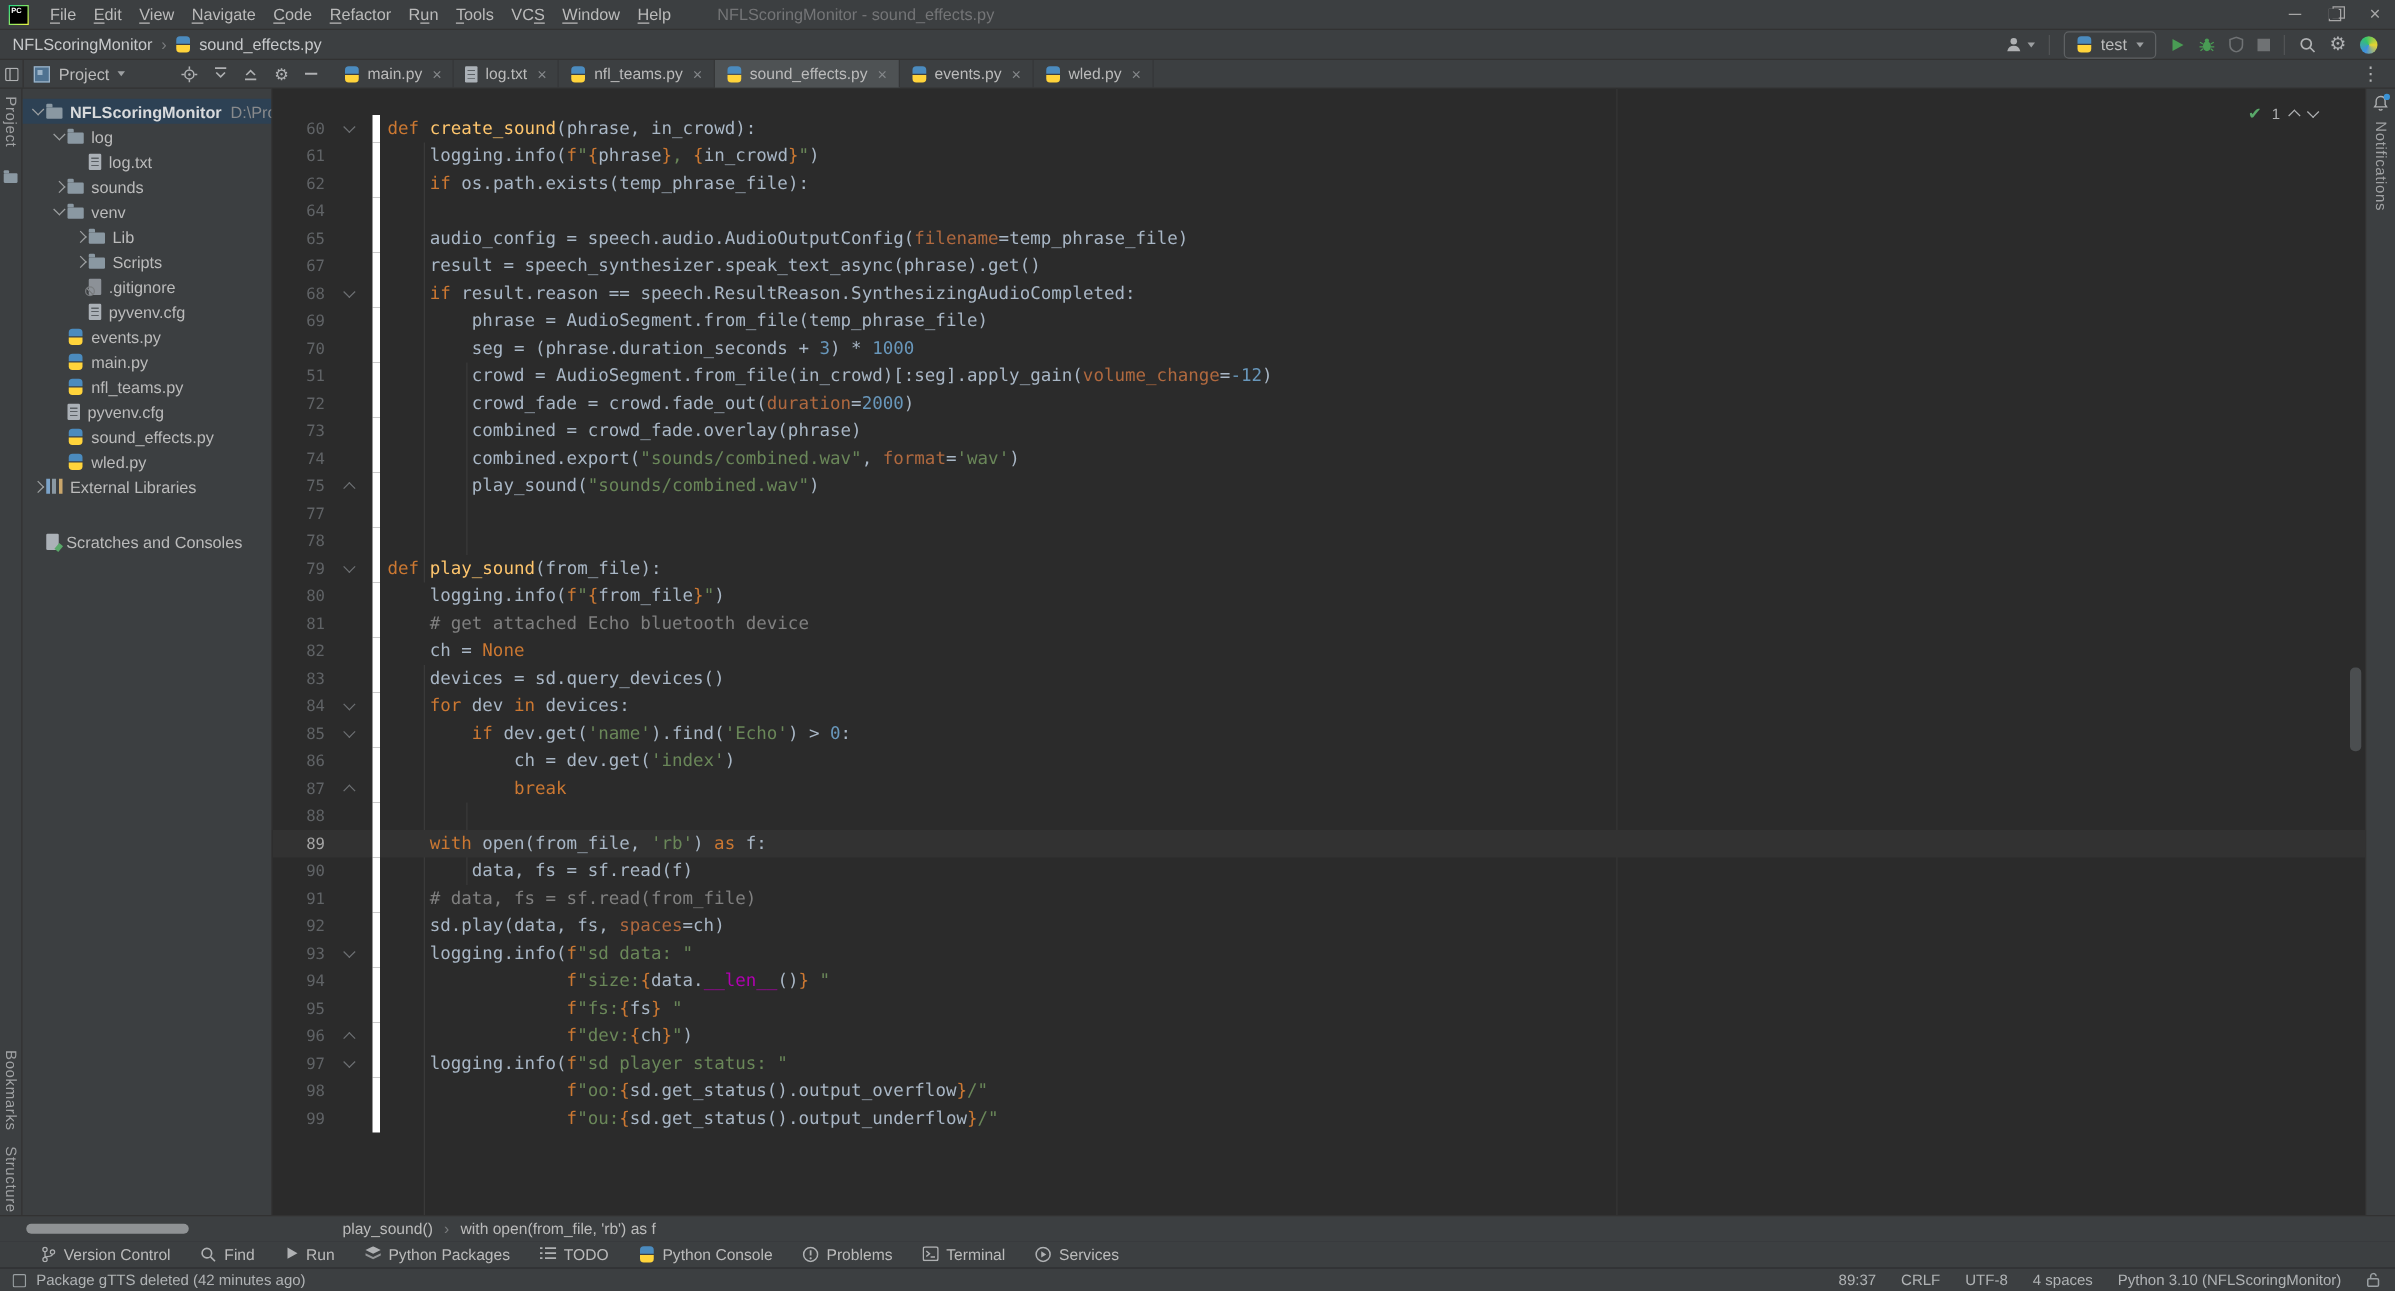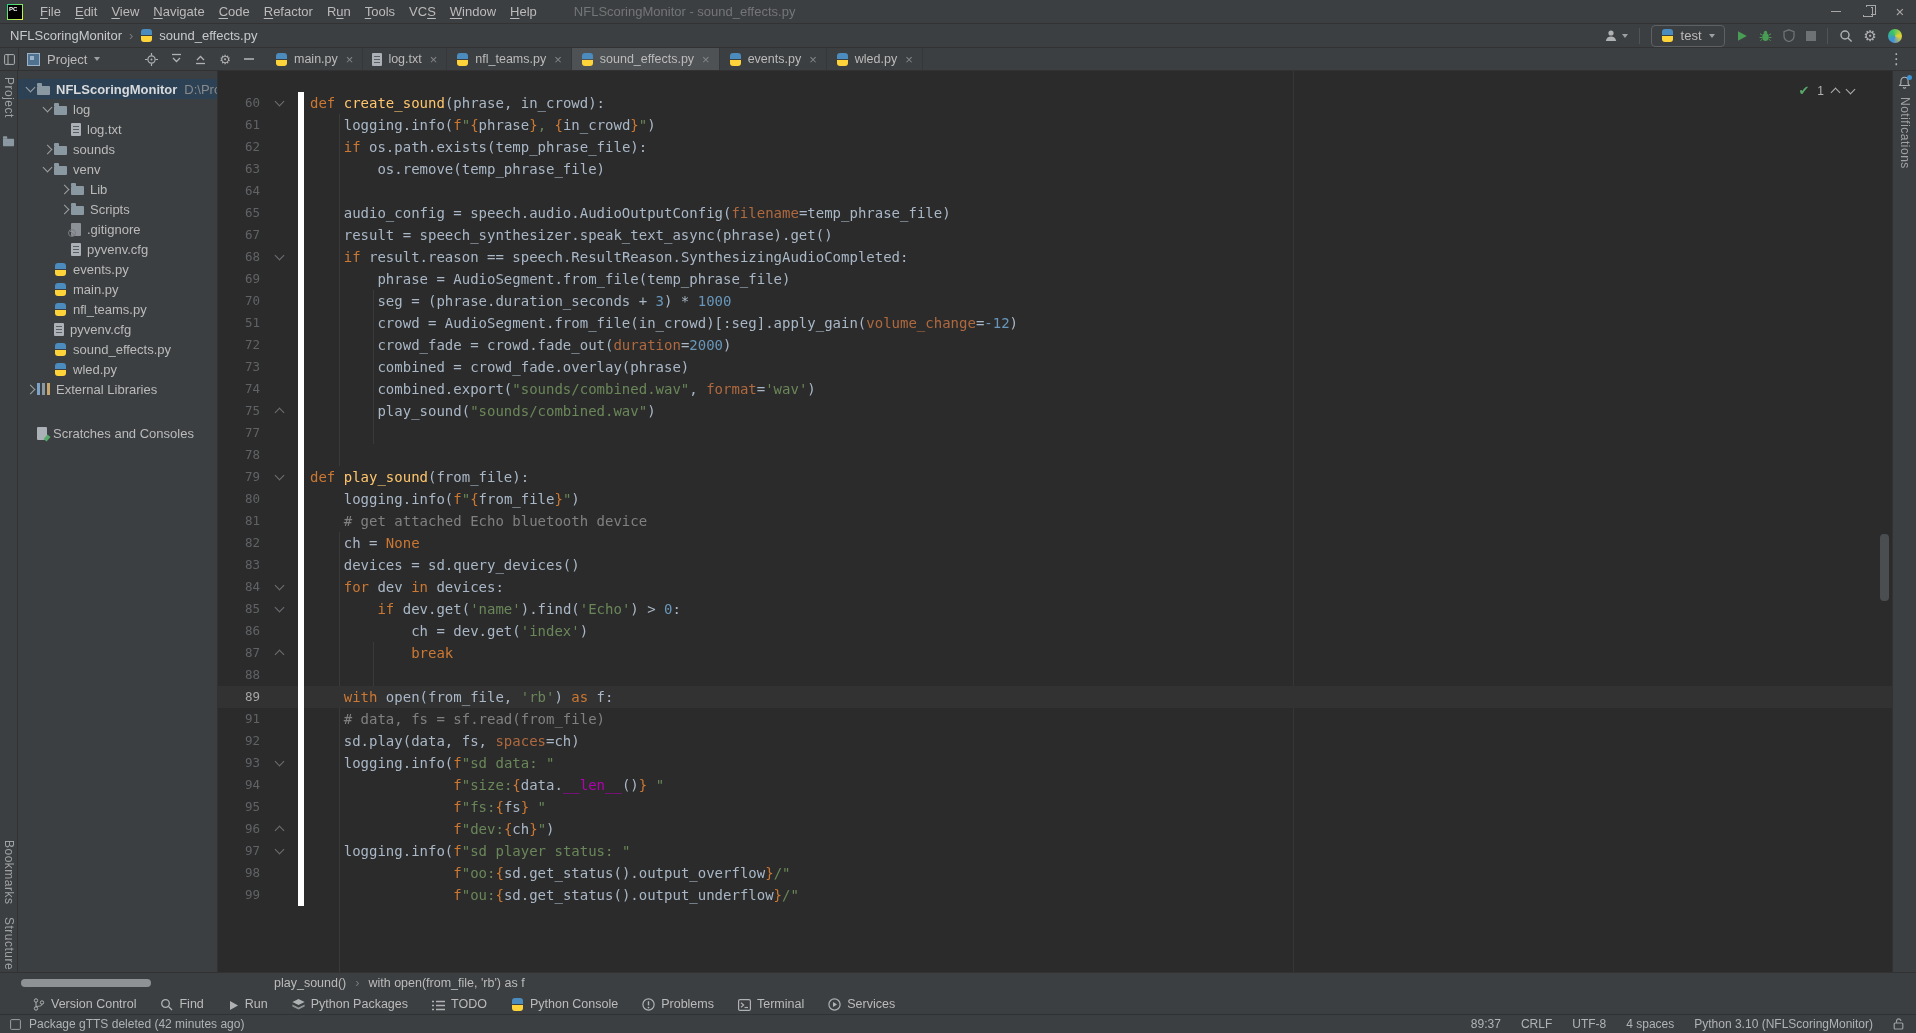--- a/index.html
+++ b/index.html
@@ -91,21 +91,21 @@
   .ichev.up{transform:rotate(-135deg);margin-top:3px}
   .ichev.down{transform:rotate(45deg);margin-top:-3px}
   
   .crumbbar{position:absolute;left:0;top:972px;width:100%;height:21px;background:#3c3f41;border-top:1px solid #323232;
             box-sizing:border-box;font-size:12.5px}
   .hthumb{position:absolute;left:21px;top:6px;width:130px;height:8px;background:#8f9294;border-radius:4px}
   .crumbs{position:absolute;left:274px;top:0;height:100%;display:flex;align-items:center;gap:9px;color:#bbbbbb}
   .csep{color:#7a7c7e}
   .toolbar{position:absolute;left:0;top:993px;width:100%;height:21px;background:#3c3f41;box-sizing:border-box;
            display:flex;align-items:center;gap:24px;padding-left:33px;font-size:12.5px}
-  .tbtn{display:flex;align-items:flex-end;gap:6px;color:#bbbbbb;white-space:nowrap}
+  .tbtn{display:flex;align-items:flex-start;gap:6px;color:#bbbbbb;white-space:nowrap}
   .statusbar{position:absolute;left:0;top:1014px;width:100%;height:19px;background:#3c3f41;border-top:1px solid #2f3133;
              box-sizing:border-box;display:flex;align-items:center;font-size:12px;color:#b0b3b5;padding:0 10px}
   .smsg{margin-left:8px}
   .sright{margin-left:auto;display:flex;align-items:center;gap:20px;padding-right:2px}
   
   .ic{display:inline-flex;align-items:center;justify-content:center;flex:0 0 auto}
   .ic-python{position:relative;width:13px;height:13px}
   .ic-python::before{content:"";position:absolute;left:1px;top:0;width:11px;height:6px;background:#4b8bbe;border-radius:3px 3px 0 0}
   .ic-python::after{content:"";position:absolute;left:1px;bottom:0;width:11px;height:6px;background:#ffd43b;border-radius:0 0 3px 3px}
   .ic-folder{position:relative;width:13px;height:9px;background:#8a98a2;border-radius:1px;margin-top:3px}
@@ -422,27 +422,20 @@
         </div>
         <div class="cl">
           <span class="gut">
             <span class="lnum">62</span>
             <span class="lfold"></span>
           </span>
           <span class="lcode"><span class="tk">    if </span><span class="tp">os.path.exists(temp_phrase_file):</span></span>
         </div>
         <div class="cl">
           <span class="gut">
-            <span class="lnum">63</span>
-            <span class="lfold"></span>
-          </span>
-          <span class="lcode"><span class="tp">        os.remove(temp_phrase_file)</span></span>
-        </div>
-        <div class="cl">
-          <span class="gut">
             <span class="lnum">64</span>
             <span class="lfold"></span>
           </span>
           <span class="lcode"></span>
         </div>
         <div class="cl">
           <span class="gut">
             <span class="lnum">65</span>
             <span class="lfold"></span>
           </span>
@@ -606,20 +599,27 @@
             <span class="lfold"></span>
           </span>
           <span class="lcode"></span>
         </div>
         <div class="cl cur">
           <span class="gut">
             <span class="lnum">89</span>
             <span class="lfold"></span>
           </span>
           <span class="lcode"><span class="tk">    with </span><span class="tp">open(from_file, </span><span class="ts">'rb'</span><span class="tp">) </span><span class="tk">as</span><span class="tp"> f:</span></span>
+        </div>
+        <div class="cl">
+          <span class="gut">
+            <span class="lnum">90</span>
+            <span class="lfold"></span>
+          </span>
+          <span class="lcode"><span class="tp">        data, fs = sf.read(f)</span></span>
         </div>
         <div class="cl">
           <span class="gut">
             <span class="lnum">91</span>
             <span class="lfold"></span>
           </span>
           <span class="lcode"><span class="tc">    # data, fs = sf.read(from_file)</span></span>
         </div>
         <div class="cl">
           <span class="gut">

